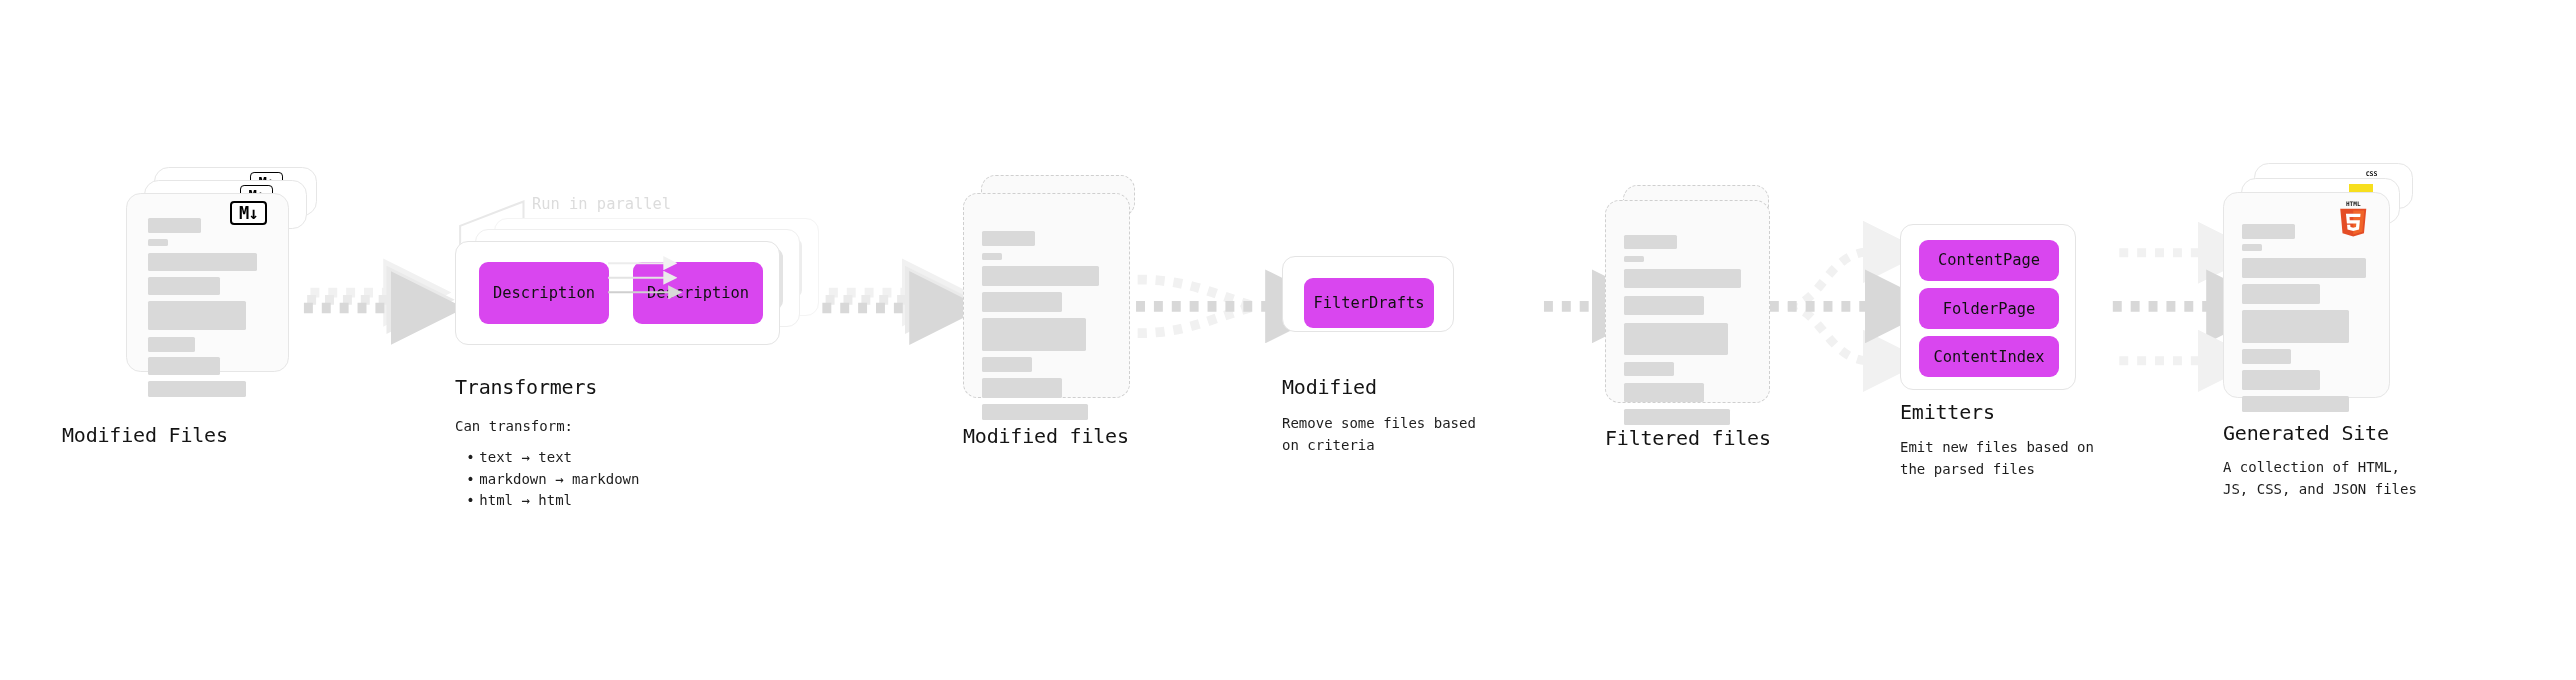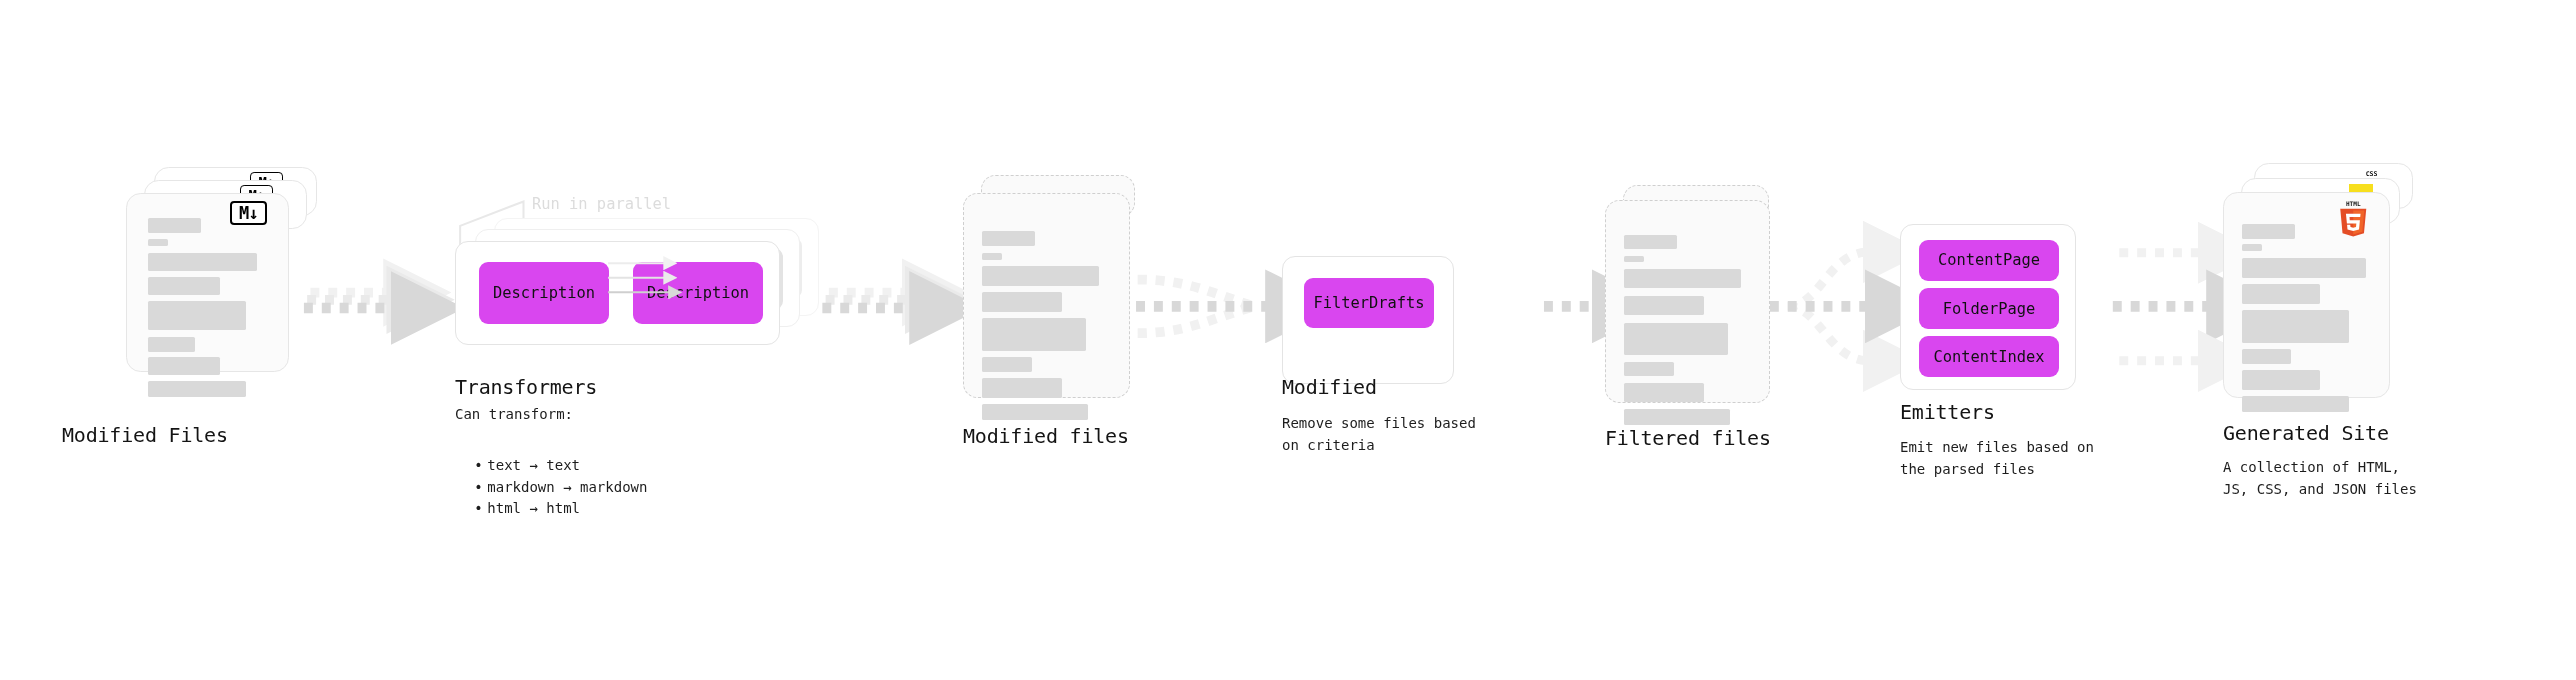--- a/index.html
+++ b/index.html
@@ -125,21 +125,21 @@
     color: #dcdcdc;
     white-space: nowrap;
     text-align: center;
   }
   .cap-list {
     position: absolute;
     font-size: 14px;
     color: #1d1d1d;
     line-height: 1.55;
   }
-  .cap-list ul { margin: 16px; padding: 0 0 0 16.3px; list-style: none; }
+  .cap-list ul { margin: 8px; padding: 0 0 0 16.3px; list-style: none; }
   .cap-list li { position: relative; }
   .cap-list li::before {
     content: "\2022";
     position: absolute; left: -13px; top: 0;
   }
 
   svg { display: block; overflow: visible; }
 </style>
 </head>
 <body>
@@ -237,21 +237,21 @@
     </div>
 
     <svg class="abs" style="left:151px;top:29px;width:98px;height:89px;" viewBox="0 0 120 110" width="98" height="89">
       <line x1="2" y1="20" x2="72" y2="20" stroke="#ececec" stroke-width="2.5" marker-end="url(#ahF)"></line>
       <line x1="2" y1="38" x2="72" y2="38" stroke="#e3e3e3" stroke-width="2.5" marker-end="url(#ahL)"></line>
       <line x1="2" y1="56" x2="78" y2="56" stroke="#cfcfcf" stroke-width="2.5" marker-end="url(#ah)"></line>
     </svg>
   </div>
 
   <div class="cap-title" style="left:455px;top:375px;">Transformers</div>
-  <div class="cap-sub" style="left:455px;top:404px;">Can transform:</div>
+  <div class="cap-sub" style="left:455px;top:416px;">Can transform:</div>
   <div class="cap-list" style="left:455px;top:439px;">
     <ul>
       <li>text → text</li>
       <li>markdown → markdown</li>
       <li>html → html</li>
     </ul>
   </div>
 
   <div class="doc-stack" style="left:963px;top:175px;width:195px;height:260px;">
     <div class="doc-card dashed" style="left:18px;top:0;width:154px;height:42px;"></div>
@@ -262,21 +262,21 @@
       <div class="skel" style="left:18px;top:98px;width:80px;height:19.5px;"></div>
       <div class="skel" style="left:18px;top:124px;width:104px;height:32.5px;"></div>
       <div class="skel" style="left:18px;top:163px;width:50px;height:14.6px;"></div>
       <div class="skel" style="left:18px;top:184px;width:80px;height:19.5px;"></div>
       <div class="skel" style="left:18px;top:210px;width:106px;height:16.3px;"></div>
     </div>
   </div>
 
   <div class="cap-title" style="left:963px;top:424px;">Modified files</div>
 
-  <div class="group-box" style="left:1282px;top:256px;width:172px;height:128px;">
+  <div class="group-box" style="left:1282px;top:256px;width:172px;height:76px;">
     <div class="pill" style="left:21px;top:21px;width:130px;height:50px;">FilterDrafts</div>
   </div>
 
   <div class="cap-title" style="left:1282px;top:375px;">Modified</div>
   <div class="cap-sub" style="left:1282px;top:413px;">Remove some files based
 on criteria</div>
 
   <div class="doc-stack" style="left:1605px;top:185px;width:187px;height:260px;">
     <div class="doc-card dashed" style="left:18px;top:0;width:146px;height:39px;"></div>
     <div class="doc-card dashed" style="left:0;top:14.6px;width:165px;height:203px;">

